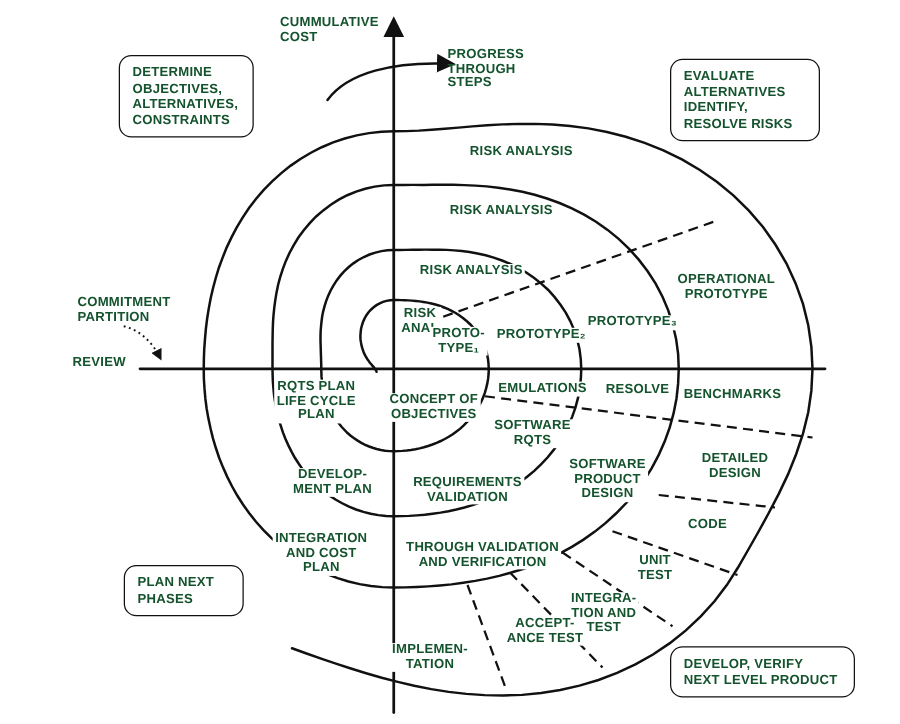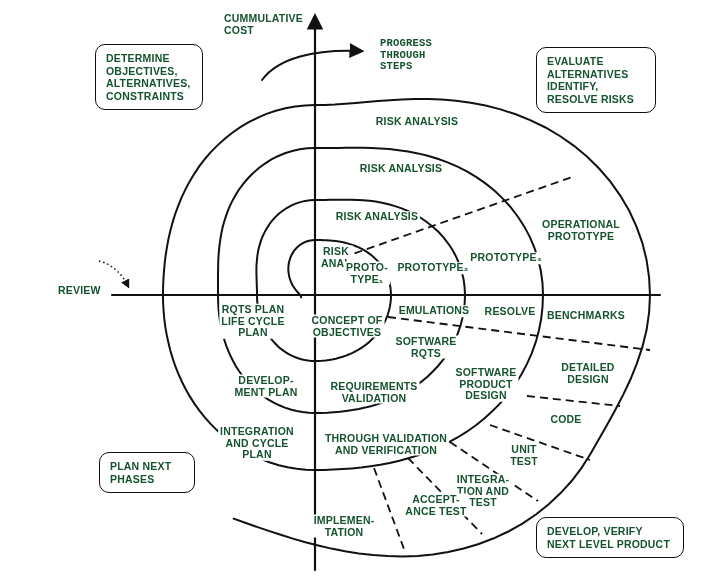--- a/index.html
+++ b/index.html
@@ -45,23 +45,25 @@
       <line x1="112" y1="295" x2="660" y2="295" stroke-width="2.2"></line>
       <line x1="315" y1="570" x2="315" y2="18" stroke-width="2.2" marker-end="url(#ah)"></line>
       <path d="M262,80 C278,58 315,49 360,51" marker-end="url(#ah)"></path>
     </g>
 
     <path d="M99,261 C112,264 122,274 128,286" stroke="#111" stroke-width="1.5" fill="none" stroke-dasharray="1.5 2.8" marker-end="url(#ahs)"></path>
   </svg>
 
   <div class="lbl-left" style="left:224px;top:13px;">CUMMULATIVE
 COST</div>
-  <div class="lbl-left" style="left:380px;top:38px;font-family:Liberation Mono, monospace;">PROGRESS
+  <div class="lbl-left" style="left:358px;top:38px;">PROGRESS
 THROUGH
 STEPS</div>
+  <div class="lbl-left" style="left:62px;top:237px;">COMMITMENT
+PARTITION</div>
   <div class="lbl-left" style="left:58px;top:285px;">REVIEW</div>
 
   <div class="cbox" style="left:536px;top:47px;width:98px;">EVALUATE
 ALTERNATIVES
 IDENTIFY,
 RESOLVE RISKS</div>
   <div class="cbox" style="left:95px;top:44px;width:86px;">DETERMINE
 OBJECTIVES,
 ALTERNATIVES,
 CONSTRAINTS</div>
@@ -95,21 +97,21 @@
 MENT PLAN</div>
   <div class="lbl" style="left:374px;top:392px;">REQUIREMENTS
 VALIDATION</div>
   <div class="lbl" style="left:486px;top:384px;">SOFTWARE
 PRODUCT
 DESIGN</div>
   <div class="lbl" style="left:588px;top:373px;">DETAILED
 DESIGN</div>
   <div class="lbl" style="left:566px;top:420px;">CODE</div>
   <div class="lbl" style="left:257px;top:443px;">INTEGRATION
-AND CYCLE
+AND COST
 PLAN</div>
   <div class="lbl" style="left:386px;top:444px;">THROUGH VALIDATION
 AND VERIFICATION</div>
   <div class="lbl" style="left:524px;top:455px;">UNIT
 TEST</div>
   <div class="lbl" style="left:483px;top:491px;">INTEGRA-
 TION AND
 TEST</div>
   <div class="lbl" style="left:424px;top:505px;margin-left:12px;">ACCEPT-
 ANCE TEST</div>

